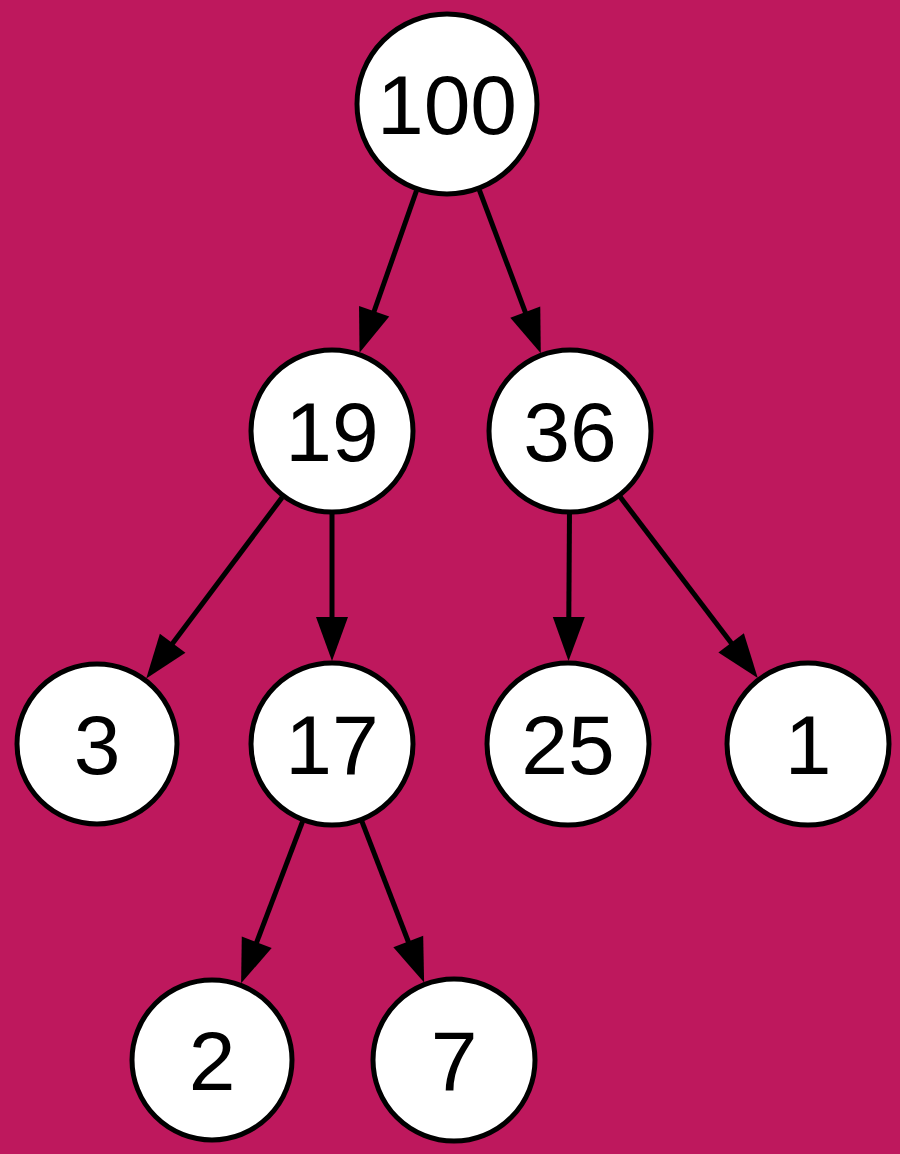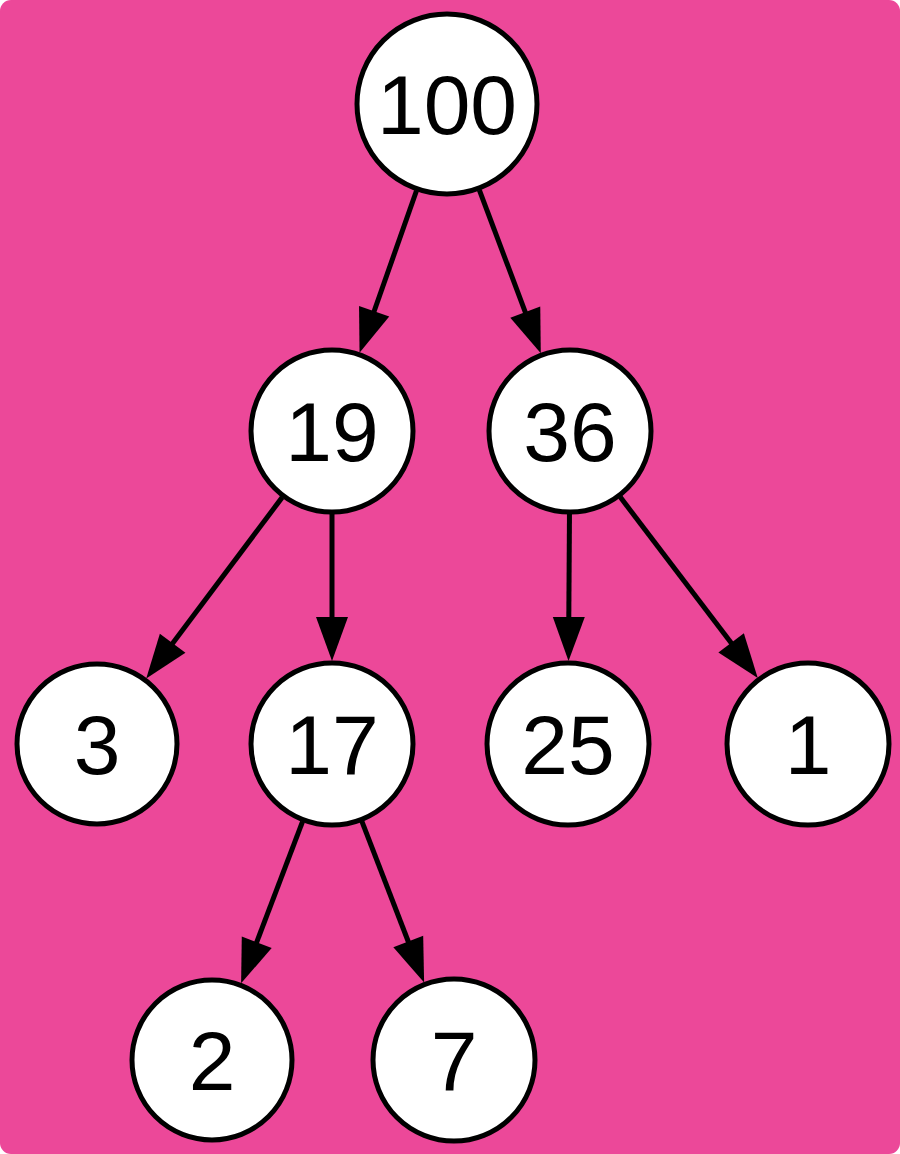--- a/index.html
+++ b/index.html
@@ -4,24 +4,23 @@
 <style>
   html, body {
     margin: 0;
     padding: 0;
     background: #ffffff;
   }
   .canvas {
     position: relative;
     width: 900px;
     height: 1154px;
-    background: #ec4899;
+    background: #be185d;
     overflow: hidden;
     font-family: "Liberation Sans", sans-serif;
-    border-radius: 11px;
   }
   svg {
     display: block;
     width: 900px;
     height: 1154px;
   }
   .node-label {
     font-family: "Liberation Sans", sans-serif;
   }
 </style>

